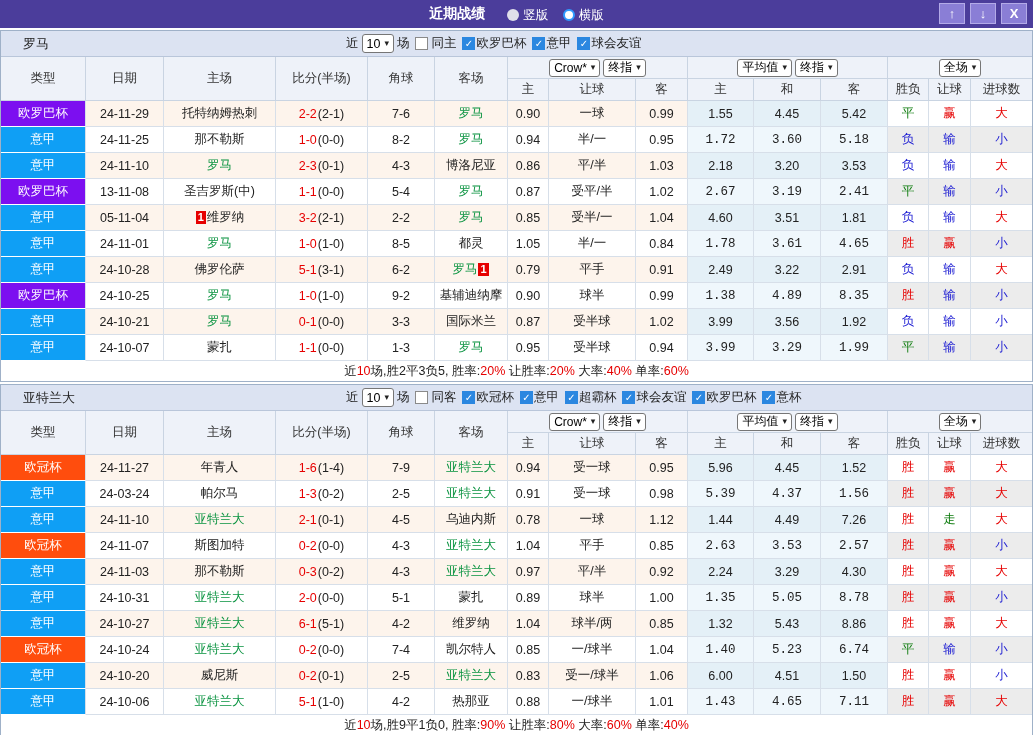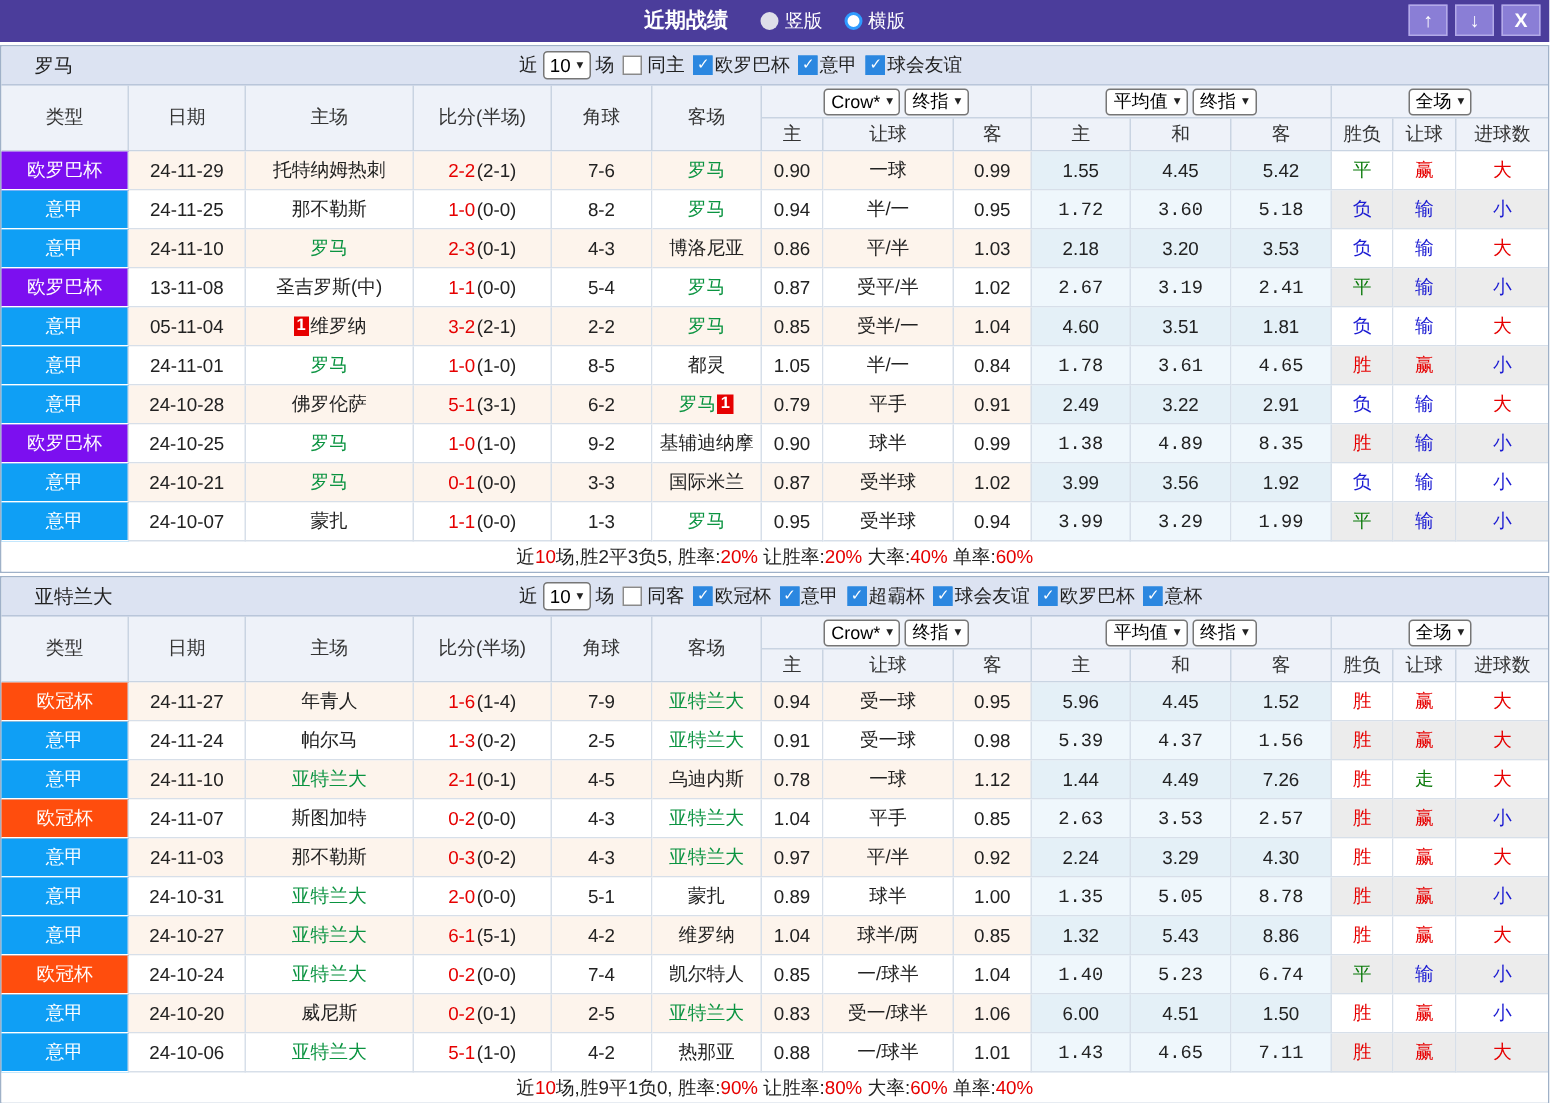--- a/index.html
+++ b/index.html
@@ -499,21 +499,21 @@
         <div class="td c-main">0.95</div>
         <div class="td c-avg">5.96</div>
         <div class="td c-avg">4.45</div>
         <div class="td c-avg">1.52</div>
         <div class="td c-res" style="color: rgb(230, 0, 0);">胜</div>
         <div class="td c-res" style="color: rgb(230, 0, 0);">赢</div>
         <div class="td c-res" style="color: rgb(230, 0, 0);">大</div>
       </div>
       <div class="trow even">
         <div class="td type-cell" style="background: rgb(15, 159, 245);">意甲</div>
-        <div class="td c-main">24-11-24</div>
+        <div class="td c-main">24-03-24</div>
         <div class="td c-main lnk">
           <span>帕尔马</span>
         </div>
         <div class="td c-main lnk">
           <span class="ft">1-3</span>
           <span class="ht">(0-2)</span>
         </div>
         <div class="td c-main">2-5</div>
         <div class="td c-main lnk">
           <span class="green">亚特兰大</span>

